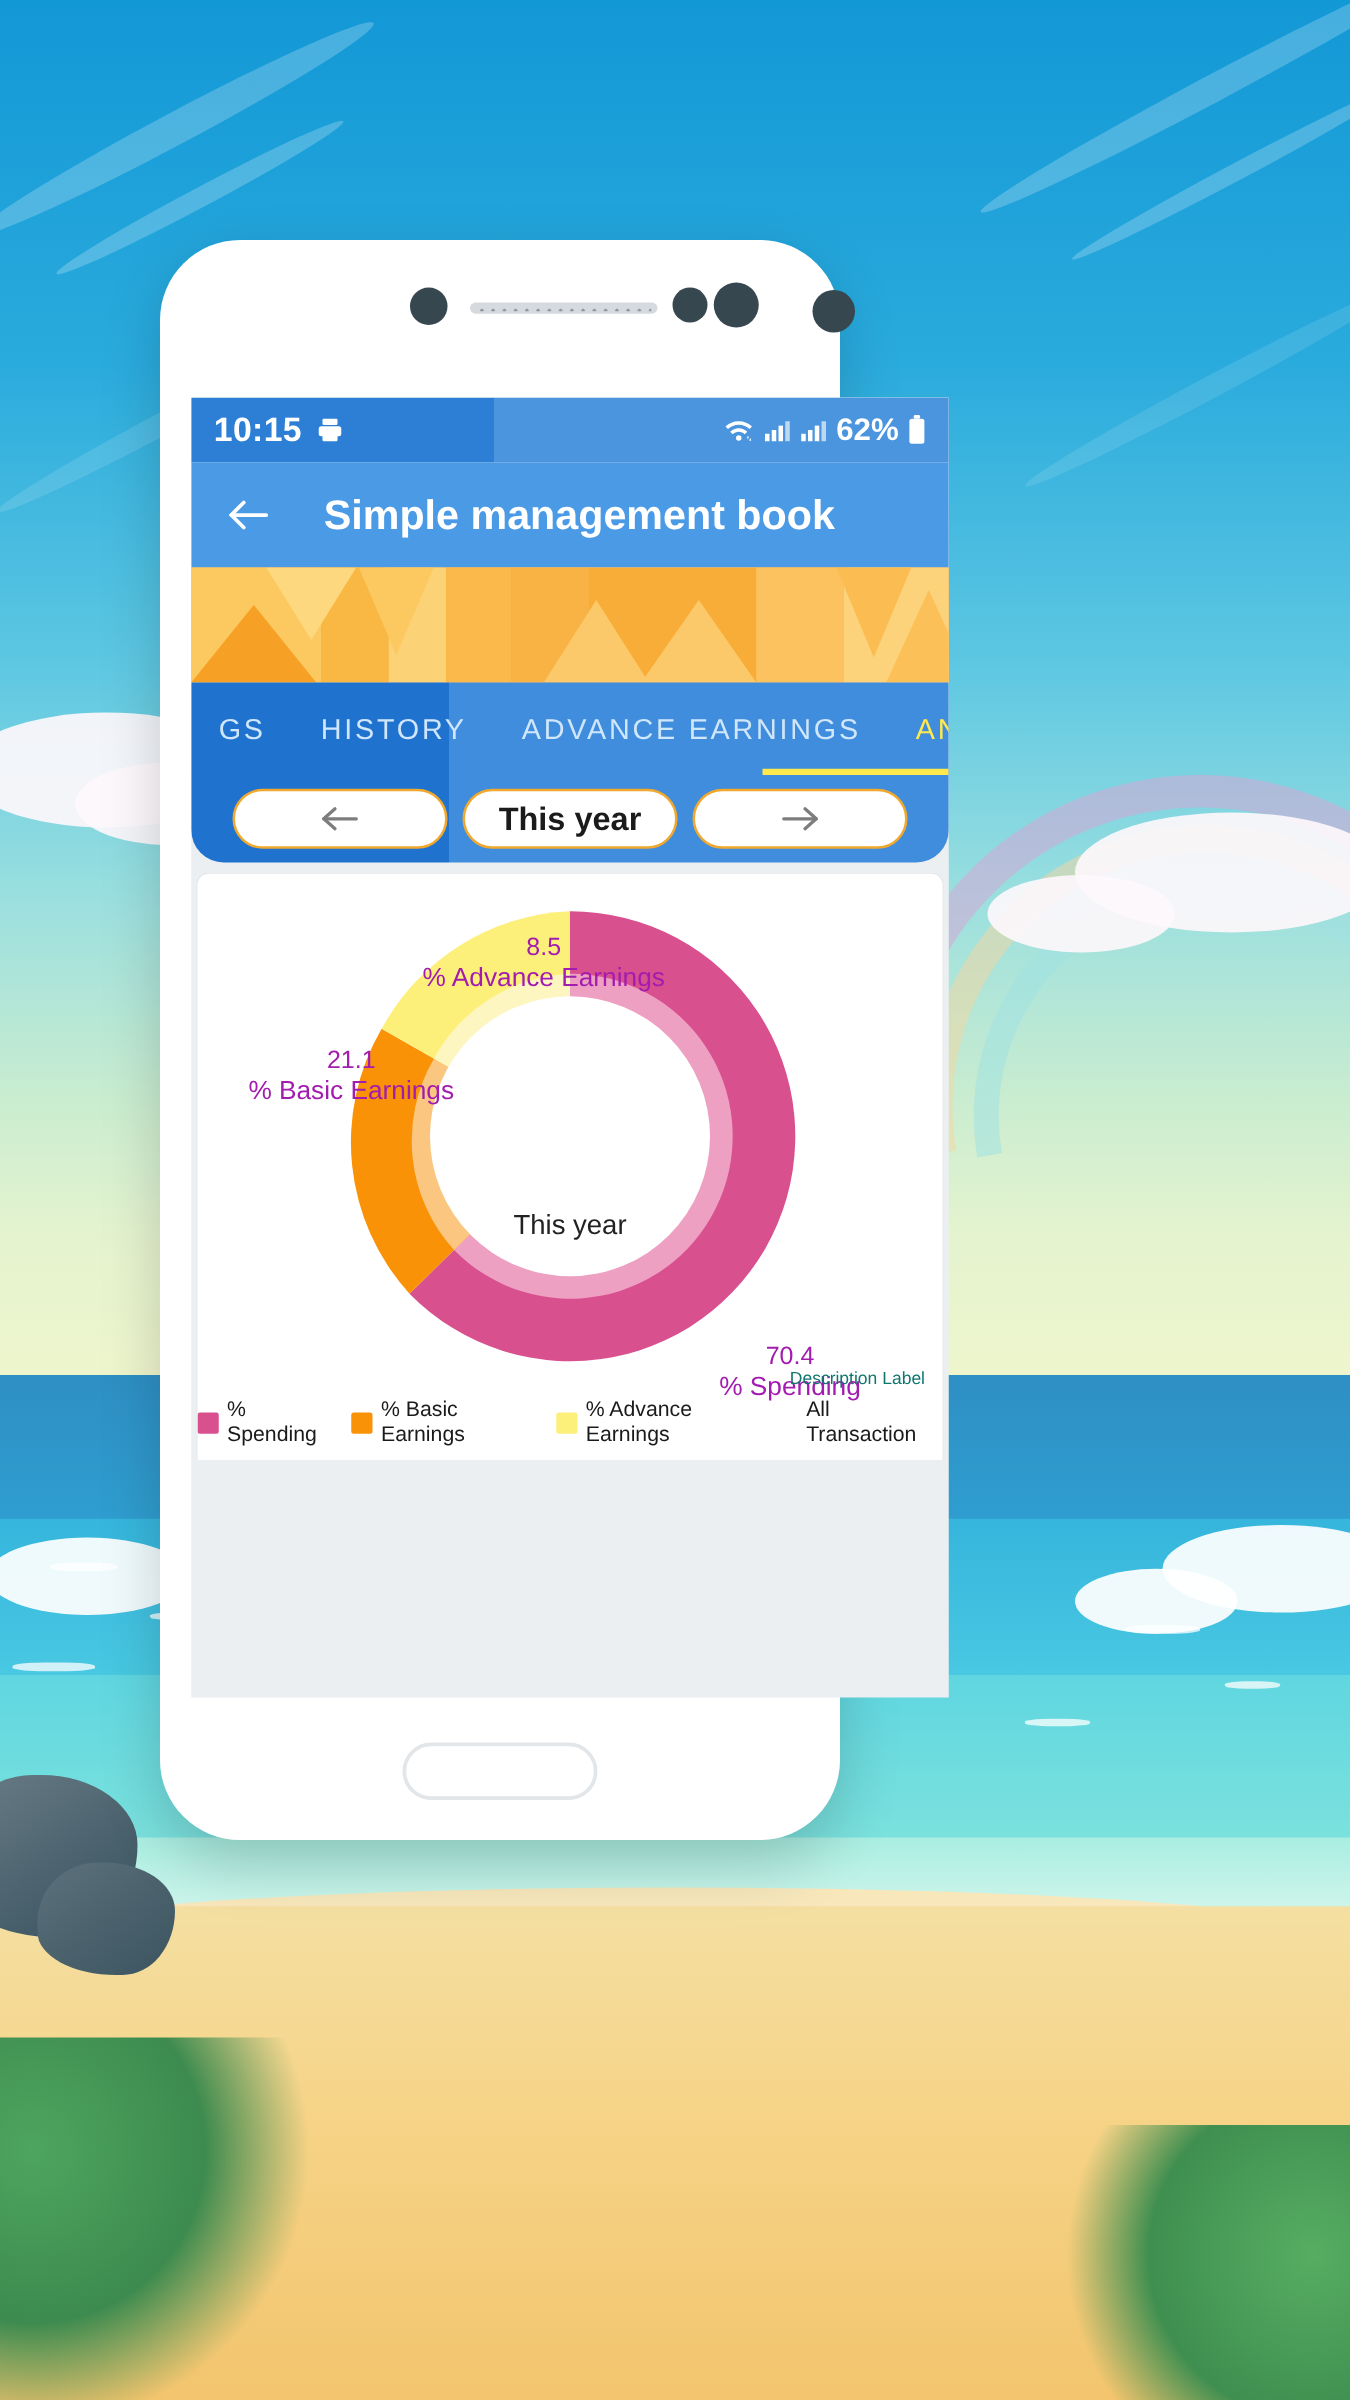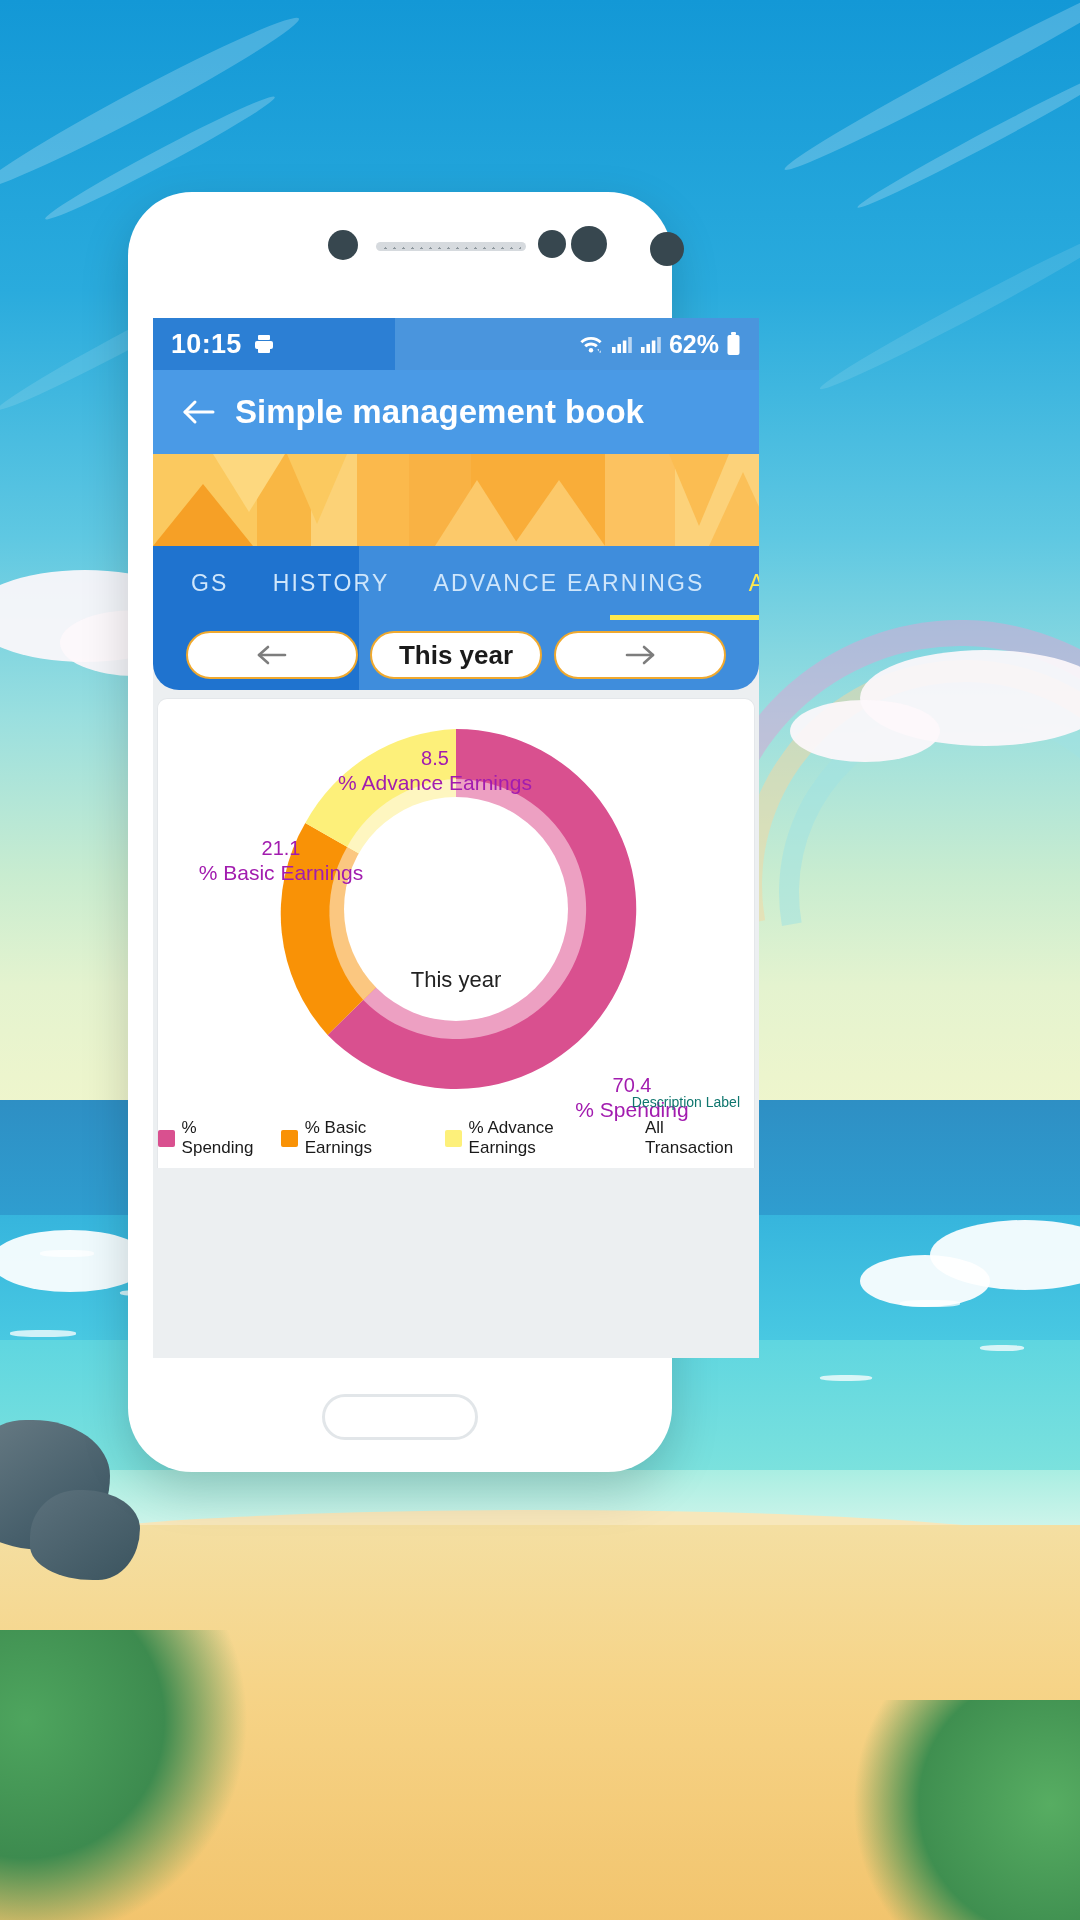--- a/index.html
+++ b/index.html
@@ -147,33 +147,33 @@
   }
   .sb-left { display: flex; align-items: center; gap: 10px; }
   .sb-time { font-size: 27px; font-weight: 600; letter-spacing: .3px; }
   .sb-right { display: flex; align-items: center; gap: 7px; }
   .sb-pct { font-size: 25px; font-weight: 600; }
   .icon-svg { display: block; }
 
   
   .appbar {
     height: 84px; background: #4a9ae6;
-    display: flex; align-items: center; gap: 16px; padding: 0 26px;
+    display: flex; align-items: center; gap: 40px; padding: 0 26px;
   }
   .appbar-title { color: #fff; font-size: 33px; font-weight: 700; }
   .back-arrow { cursor: pointer; }
 
   
   .banner { height: 92px; position: relative; overflow: hidden; background: #f9ad39; }
 
   
   .tabbar {
     height: 74px; background: linear-gradient(90deg,#1f73cf 0%, #1f73cf 34%, #3f8ddc 34%, #3f8ddc 100%);
     display: flex; align-items: center; position: relative;
-    padding-left: 16px; overflow: hidden;
+    padding-left: 0; overflow: hidden;
   }
   .tab {
     color: #cfe6fb; font-size: 23px; font-weight: 500; letter-spacing: 2.2px;
     padding: 0 22px; white-space: nowrap; line-height: 74px;
   }
   .tab.active { color: #ffe94d; }
   .tab-underline {
     position: absolute; bottom: 0; height: 5px; background: #ffe94d;
     left: 457px; width: 149px;
   }

